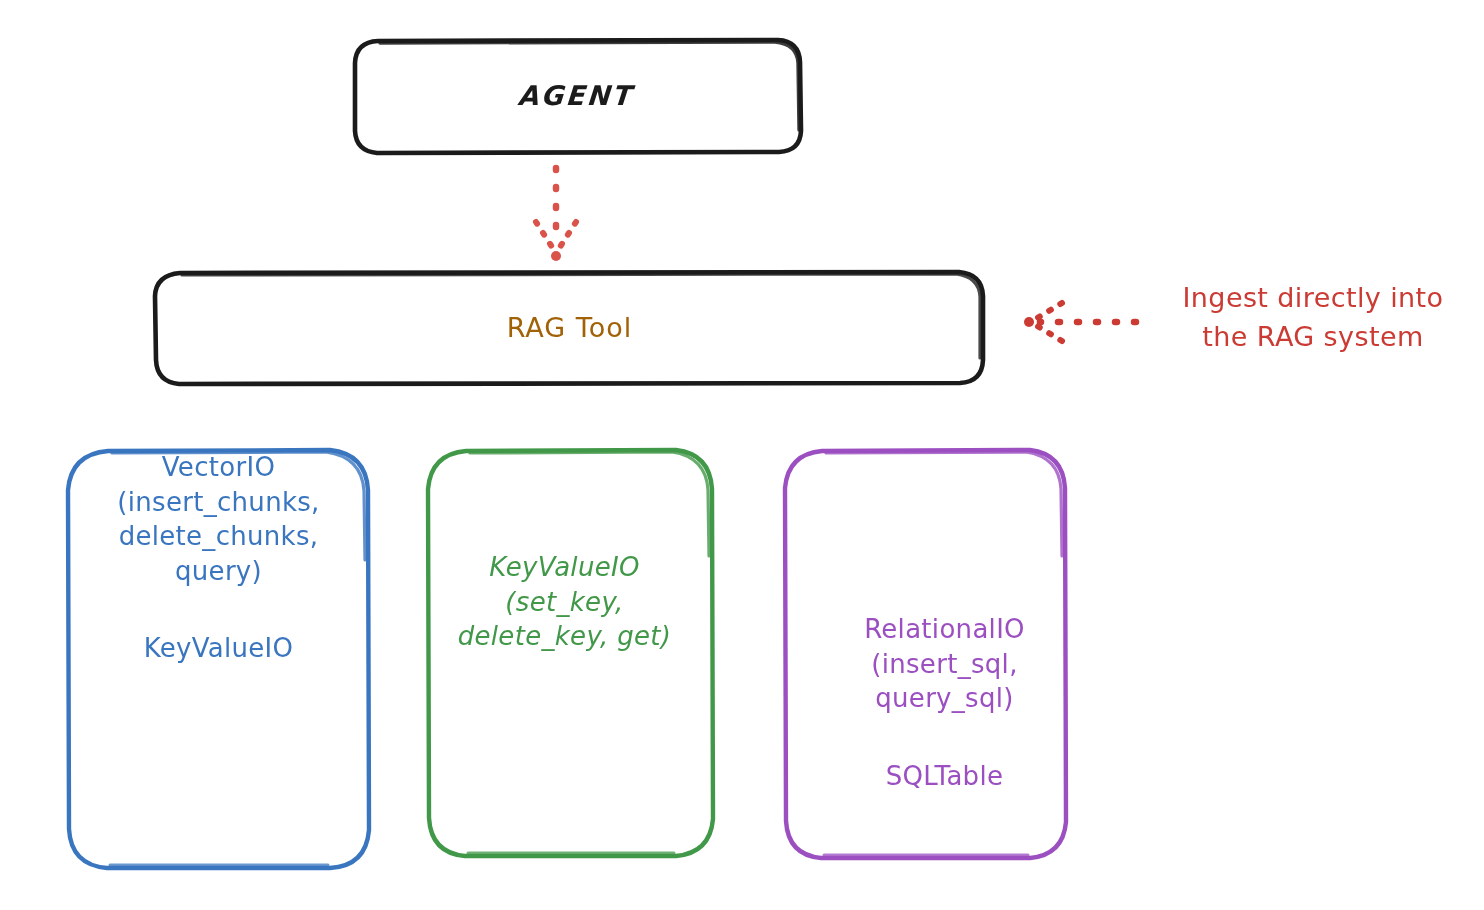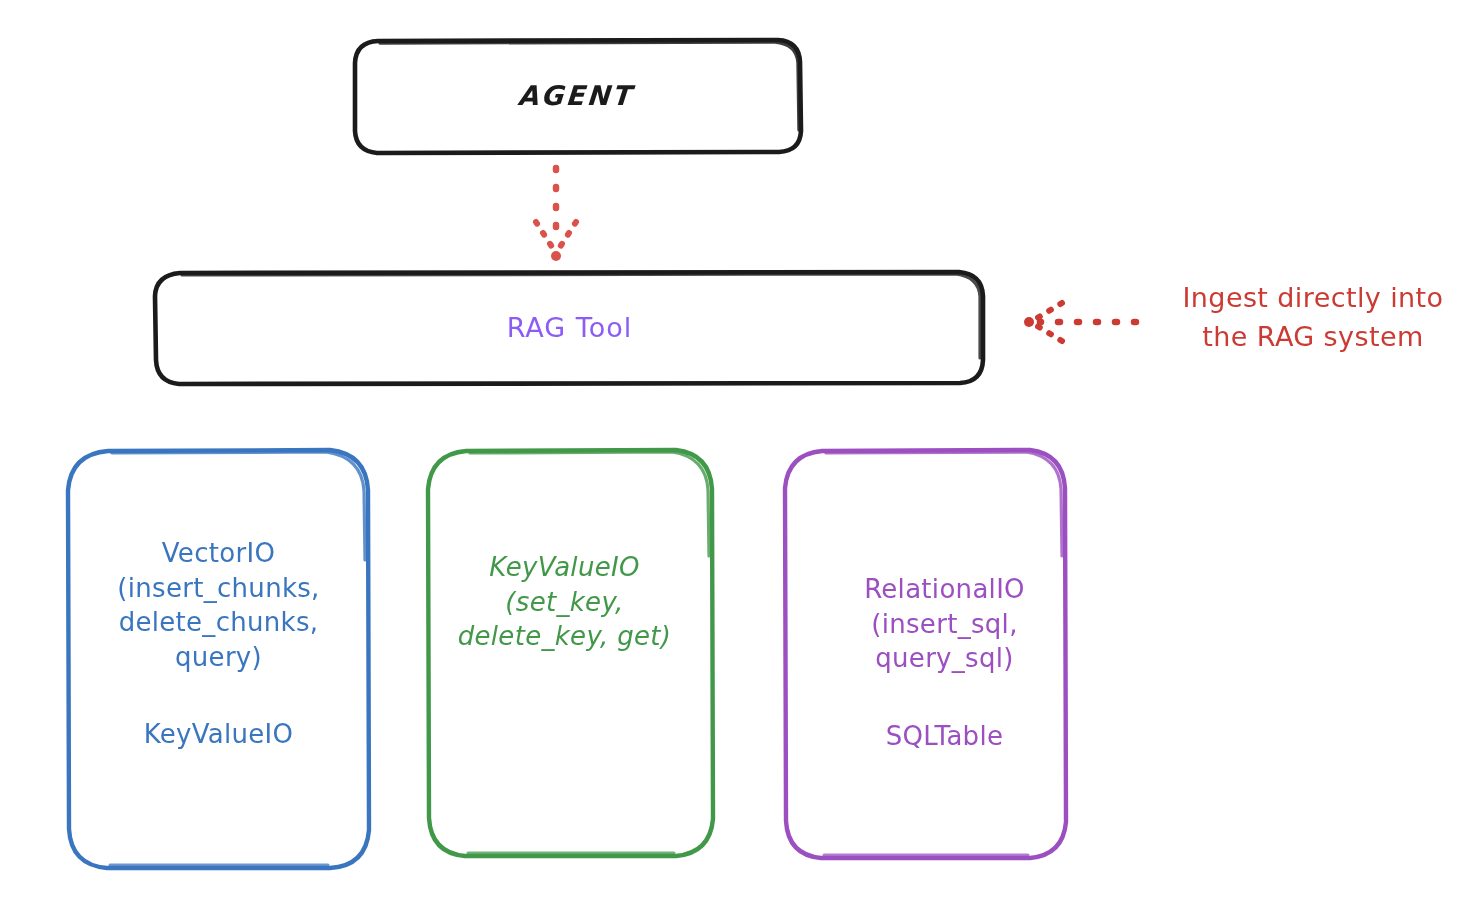--- a/index.html
+++ b/index.html
@@ -65,49 +65,48 @@
   
   #rag-tool-node {
     left: 155px;
     top: 272px;
     width: 829px;
     height: 112px;
   }
   #rag-tool-node .node-label {
     font-size: 27px;
     font-weight: 500;
-    color: #8b5cf6;
+    color: #a16207;
     letter-spacing: 1px;
   }
 
   
   #vector-io-node {
     left: 68px;
     top: 450px;
     width: 301px;
     height: 419px;
-    padding-top: 86px;
     justify-content: flex-start;
   }
   #key-value-io-node {
     left: 422px;
     top: 450px;
     width: 285px;
     height: 407px;
     padding-top: 100px;
     justify-content: flex-start;
     font-style: italic;
   }
   #relational-io-node {
     left: 785px;
-    top: 476px;
+    top: 450px;
     width: 319px;
     height: 409px;
     padding-top: 96px;
-    justify-content: flex-start;
+    justify-content: center;
   }
   .provider-label {
     font-size: 26px;
     line-height: 1.33;
     font-weight: 500;
     letter-spacing: 0.3px;
   }
   .provider-index {
     font-size: 26px;
     font-weight: 500;

